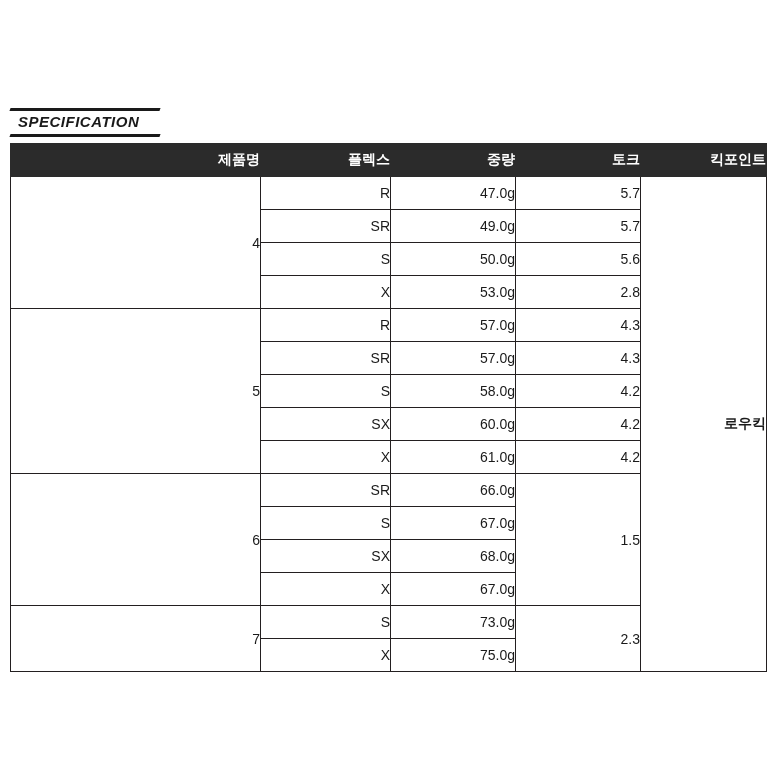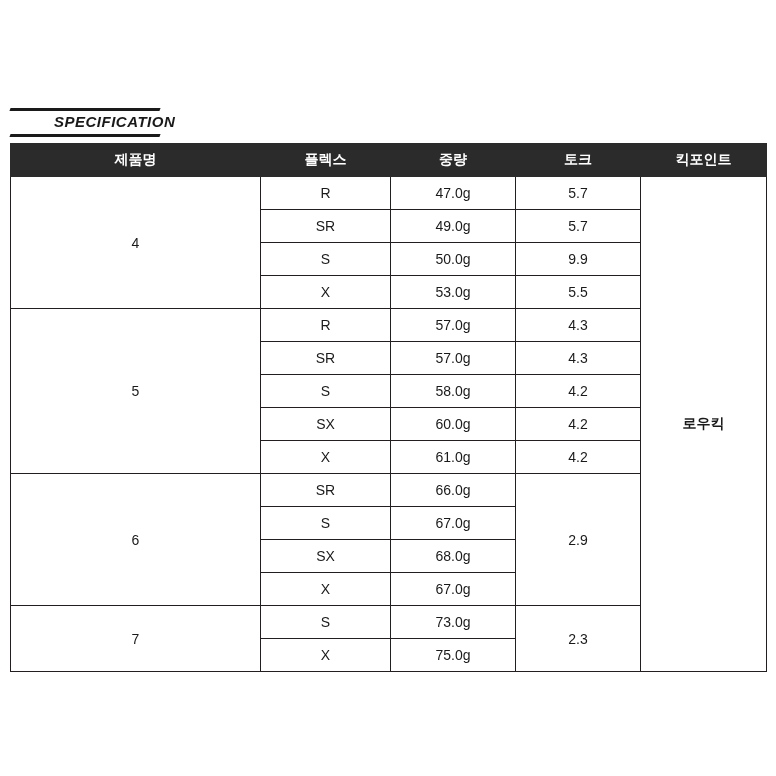--- a/index.html
+++ b/index.html
@@ -34,21 +34,20 @@
     position: absolute;
     left: 8px;
     top: 5px;
     font-family: "Liberation Sans", sans-serif;
     font-style: italic;
     font-weight: bold;
     font-size: 15px;
     letter-spacing: 0.5px;
     color: #1a1a1a;
     white-space: nowrap;
-    margin-left: 36px;
   }
   .spec-heading .rule-top {
     position: absolute;
     left: 0px;
     top: 0px;
     width: 150px;
     height: 3px;
     background: #1a1a1a;
     transform: skewX(-20deg);
   }
@@ -66,21 +65,21 @@
     position: absolute;
     left: 10px;
     top: 143px;
     width: 756px;
     border-collapse: collapse;
     table-layout: fixed;
   }
   table.spec-table th,
   table.spec-table td {
     border: 1px solid #231f20;
-    text-align: center;
+    text-align: right;
     vertical-align: middle;
     font-size: 14px;
     color: #1a1a1a;
     padding: 0;
   }
   table.spec-table thead th {
     background: #2b2b2b;
     color: #ffffff;
     font-weight: bold;
     height: 32px;
@@ -141,26 +140,26 @@
         <td class="kick-cell" rowspan="15">로우킥</td>
       </tr>
       <tr>
         <td>SR</td>
         <td>49.0g</td>
         <td>5.7</td>
       </tr>
       <tr>
         <td>S</td>
         <td>50.0g</td>
-        <td>9.9</td>
+        <td>5.6</td>
       </tr>
       <tr>
         <td>X</td>
         <td>53.0g</td>
-        <td>5.5</td>
+        <td>2.8</td>
       </tr>
 
       <tr>
         <td class="model-cell" rowspan="5">5</td>
         <td>R</td>
         <td>57.0g</td>
         <td>4.3</td>
       </tr>
       <tr>
         <td>SR</td>
@@ -180,21 +179,21 @@
       <tr>
         <td>X</td>
         <td>61.0g</td>
         <td>4.2</td>
       </tr>
 
       <tr>
         <td class="model-cell" rowspan="4">6</td>
         <td>SR</td>
         <td>66.0g</td>
-        <td rowspan="4">2.9</td>
+        <td rowspan="4">1.5</td>
       </tr>
       <tr>
         <td>S</td>
         <td>67.0g</td>
       </tr>
       <tr>
         <td>SX</td>
         <td>68.0g</td>
       </tr>
       <tr>

